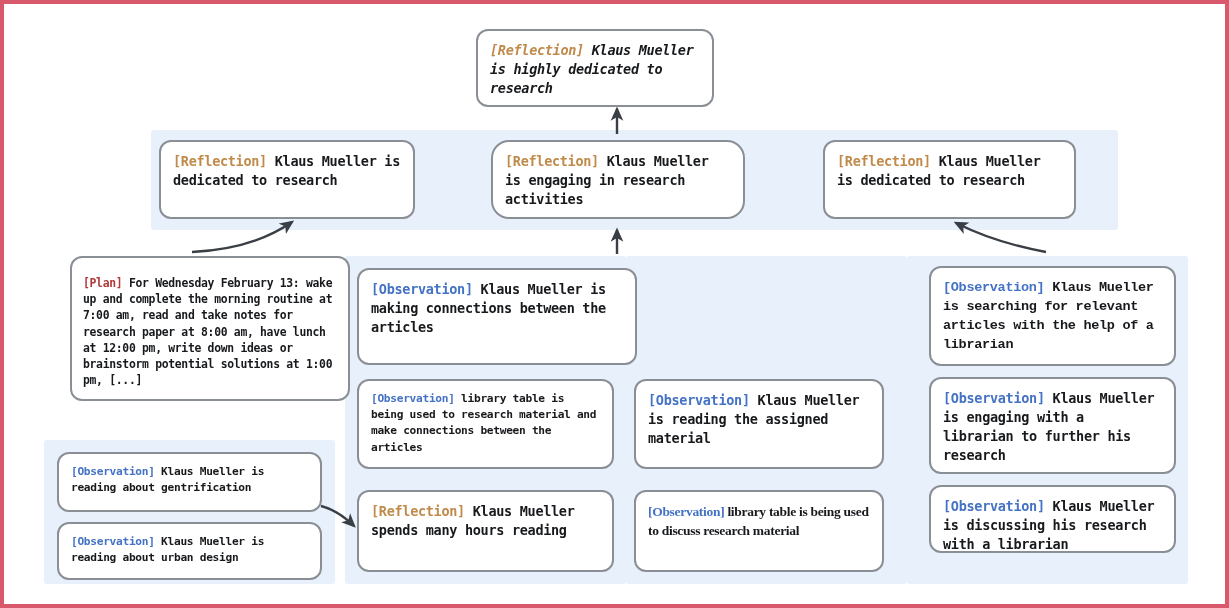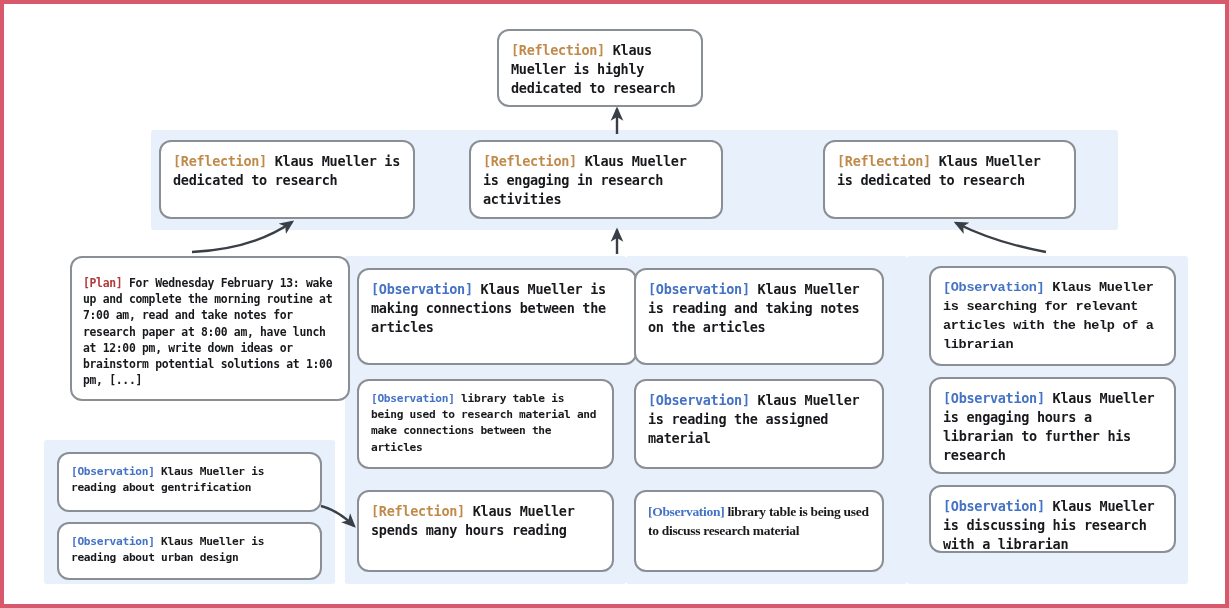--- a/index.html
+++ b/index.html
@@ -88,28 +88,28 @@
 
     <path d="M 613 250 L 613 226" stroke="#3a3f46" stroke-width="2.4" fill="none" marker-end="url(#ah)"></path>
 
     <path d="M 188 248 C 230 246 262 236 288 218" stroke="#3a3f46" stroke-width="2.4" fill="none" marker-end="url(#ah)"></path>
 
     <path d="M 1042 248 C 1020 244 986 236 952 219" stroke="#3a3f46" stroke-width="2.4" fill="none" marker-end="url(#ah)"></path>
 
     <path d="M 317 502 C 332 506 342 514 350 522" stroke="#3a3f46" stroke-width="2.4" fill="none" marker-end="url(#ah)"></path>
   </svg>
 
-  <div class="node" style="left:493px; top:25px; width:206px; height:78px;">
+  <div class="node" style="left:472px; top:25px; width:238px; height:78px;font-style:italic;">
     <span class="tag-reflection">[Reflection]</span><span class="body-text"> Klaus Mueller is highly dedicated to research</span>
   </div>
 
   <div class="node" style="left:155px; top:136px; width:256px; height:79px;">
     <span class="tag-reflection">[Reflection]</span><span class="body-text"> Klaus Mueller is dedicated to research</span>
   </div>
-  <div class="node" style="left:465px; top:136px; width:254px; height:79px;">
+  <div class="node" style="left:487px; top:136px; width:254px; height:79px;border-radius:18px;">
     <span class="tag-reflection">[Reflection]</span><span class="body-text"> Klaus Mueller is engaging in research activities</span>
   </div>
   <div class="node" style="left:819px; top:136px; width:253px; height:79px;">
     <span class="tag-reflection">[Reflection]</span><span class="body-text"> Klaus Mueller is dedicated to research</span>
   </div>
 
   <div class="node sm" style="left:66px; top:252px; width:280px; height:145px; padding:17px 11px;">
     <span class="tag-plan">[Plan]</span><span class="body-text"> For Wednesday February 13: wake up and complete the morning routine at 7:00 am, read and take notes for research paper at 8:00 am, have lunch at 12:00 pm, write down ideas or brainstorm potential solutions at 1:00 pm, [...]</span>
   </div>
 
@@ -123,34 +123,31 @@
   <div class="node" style="left:353px; top:264px; width:280px; height:97px;">
     <span class="tag-observation">[Observation]</span><span class="body-text"> Klaus Mueller is making connections between the articles</span>
   </div>
   <div class="node xs" style="left:353px; top:375px; width:257px; height:90px;">
     <span class="tag-observation">[Observation]</span><span class="body-text"> library table is being used to research material and make connections between the articles</span>
   </div>
   <div class="node" style="left:353px; top:486px; width:257px; height:82px;">
     <span class="tag-reflection">[Reflection]</span><span class="body-text"> Klaus Mueller spends many hours reading</span>
   </div>
 
-  <div class="node" style="left:630px; top:264px; width:250px; height:97px;">
-    <span class="tag-observation">[Observation]</span><span class="body-text"> Klaus Mueller is reading and taking notes on the articles</span>
-  </div>
   <div class="node" style="left:630px; top:375px; width:250px; height:90px;">
     <span class="tag-observation">[Observation]</span><span class="body-text"> Klaus Mueller is reading the assigned material</span>
   </div>
   <div class="node" style="left:630px; top:486px; width:250px; height:82px;font-family:Liberation Serif, serif;">
     <span class="tag-observation">[Observation]</span><span class="body-text"> library table is being used to discuss research material</span>
   </div>
 
   <div class="node" style="left:925px; top:262px; width:247px; height:100px;font-family:Liberation Mono, monospace;">
     <span class="tag-observation">[Observation]</span><span class="body-text"> Klaus Mueller is searching for relevant articles with the help of a librarian</span>
   </div>
   <div class="node" style="left:925px; top:373px; width:247px; height:97px;">
-    <span class="tag-observation">[Observation]</span><span class="body-text"> Klaus Mueller is engaging hours a librarian to further his research</span>
+    <span class="tag-observation">[Observation]</span><span class="body-text"> Klaus Mueller is engaging with a librarian to further his research</span>
   </div>
   <div class="node" style="left:925px; top:481px; width:247px; height:68px;">
     <span class="tag-observation">[Observation]</span><span class="body-text"> Klaus Mueller is discussing his research with a librarian</span>
   </div>
 
 
 </div>
 
 </body></html>

